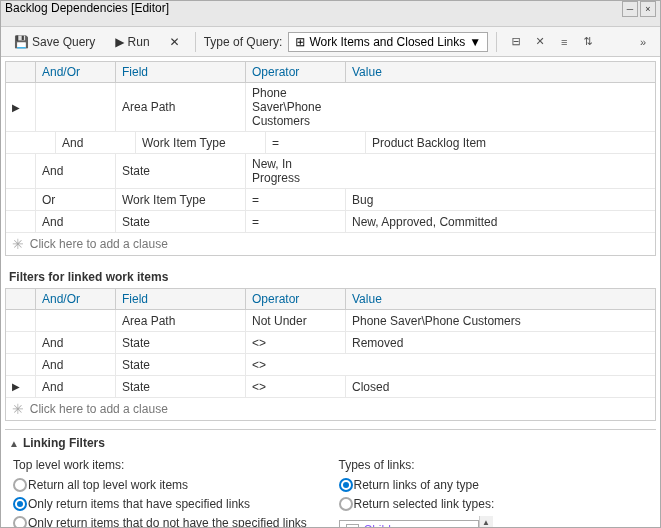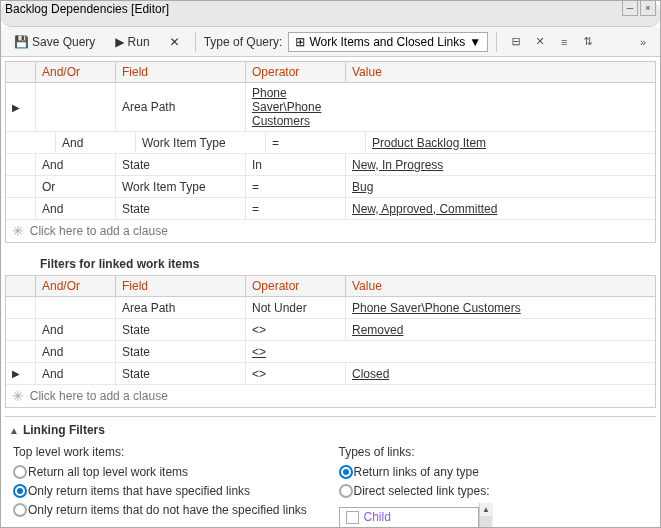--- a/index.html
+++ b/index.html
@@ -16,25 +16,24 @@
       height: 528px;
       background: #fff;
       border: 1px solid #aaa;
       display: flex;
       flex-direction: column;
     }
     .title-bar {
       background: #e8e8e8;
       border-bottom: 1px solid #ccc;
       display: flex;
-      align-items: flex-end;
-      padding: 10px 4px;
+      align-items: flex-start;
+      padding: 0 4px;
       height: 26px;
       flex-shrink: 0;
-      border-radius: 10px;
     }
     .title-bar-text {
       font-size: 12px;
       color: #000;
       flex: 1;
     }
     .title-bar-buttons {
       display: flex;
       gap: 2px;
     }
@@ -120,41 +119,41 @@
     }
     .grid-header {
       display: grid;
       grid-template-columns: 30px 80px 130px 100px 1fr;
       background: #f5f5f5;
       border-bottom: 1px solid #ccc;
     }
     .grid-header-cell {
       padding: 3px 6px;
       font-weight: normal;
-      color: #c2410c;
+      color: #0369a1;
       border-right: 1px solid #ccc;
       font-size: 12px;
     }
     .grid-header-cell:last-child { border-right: none; }
     .grid-row {
       display: grid;
       grid-template-columns: 30px 80px 130px 100px 1fr;
       border-bottom: 1px solid #e8e8e8;
       min-height: 22px;
     }
     .grid-row:last-child { border-bottom: none; }
     .grid-cell {
       padding: 3px 6px;
       border-right: 1px solid #e8e8e8;
       font-size: 12px;
       color: #333;
       display: flex;
       align-items: center;
     }
-    .grid-cell:last-child { border-right: none; text-decoration: underline; }
+    .grid-cell:last-child { border-right: none; }
     .add-clause-row {
       display: flex;
       align-items: center;
       padding: 3px 6px;
       color: #777;
       font-size: 12px;
       cursor: pointer;
       background: #fff;
     }
     .add-clause-icon {
@@ -164,21 +163,20 @@
     }
     .row-arrow {
       color: #333;
       font-size: 10px;
     }
     .linked-items-label {
       font-size: 12px;
       font-weight: 600;
       padding: 6px 4px 4px 4px;
       color: #333;
-      margin-left: 31px;
     }
     .linking-filters-section {
       border-top: 1px solid #ccc;
       margin-top: 4px;
       padding-top: 6px;
     }
     .linking-filters-title {
       display: flex;
       align-items: center;
       gap: 4px;
@@ -361,21 +359,20 @@
         <div class="grid-cell">And</div>
         <div class="grid-cell">Work Item Type</div>
         <div class="grid-cell">=</div>
         <div class="grid-cell">Product Backlog Item</div>
       </div>
 
       <div class="grid-row">
         <div class="grid-cell"></div>
         <div class="grid-cell">And</div>
         <div class="grid-cell">State</div>
-        <div class="grid-cell">In</div>
         <div class="grid-cell">New, In Progress</div>
       </div>
 
       <div class="grid-row">
         <div class="grid-cell"></div>
         <div class="grid-cell">Or</div>
         <div class="grid-cell">Work Item Type</div>
         <div class="grid-cell">=</div>
         <div class="grid-cell">Bug</div>
       </div>
@@ -471,21 +468,21 @@
         <div class="linking-col">
           <div class="col-label">Types of links:</div>
           <div class="radio-item">
             <div class="radio-circle selected">
               <div class="radio-dot"></div>
             </div>
             <span class="radio-label">Return links of any type</span>
           </div>
           <div class="radio-item">
             <div class="radio-circle"></div>
-            <span class="radio-label">Direct selected link types:</span>
+            <span class="radio-label">Return selected link types:</span>
           </div>
           <div class="scrollbar-area">
             <div class="link-types-box">
               <div class="link-types-list">
                 <div class="link-type-item">
                   <div class="checkbox-box"></div>
                   <span>Child</span>
                 </div>
                 <div class="link-type-item">
                   <div class="checkbox-box"></div>

